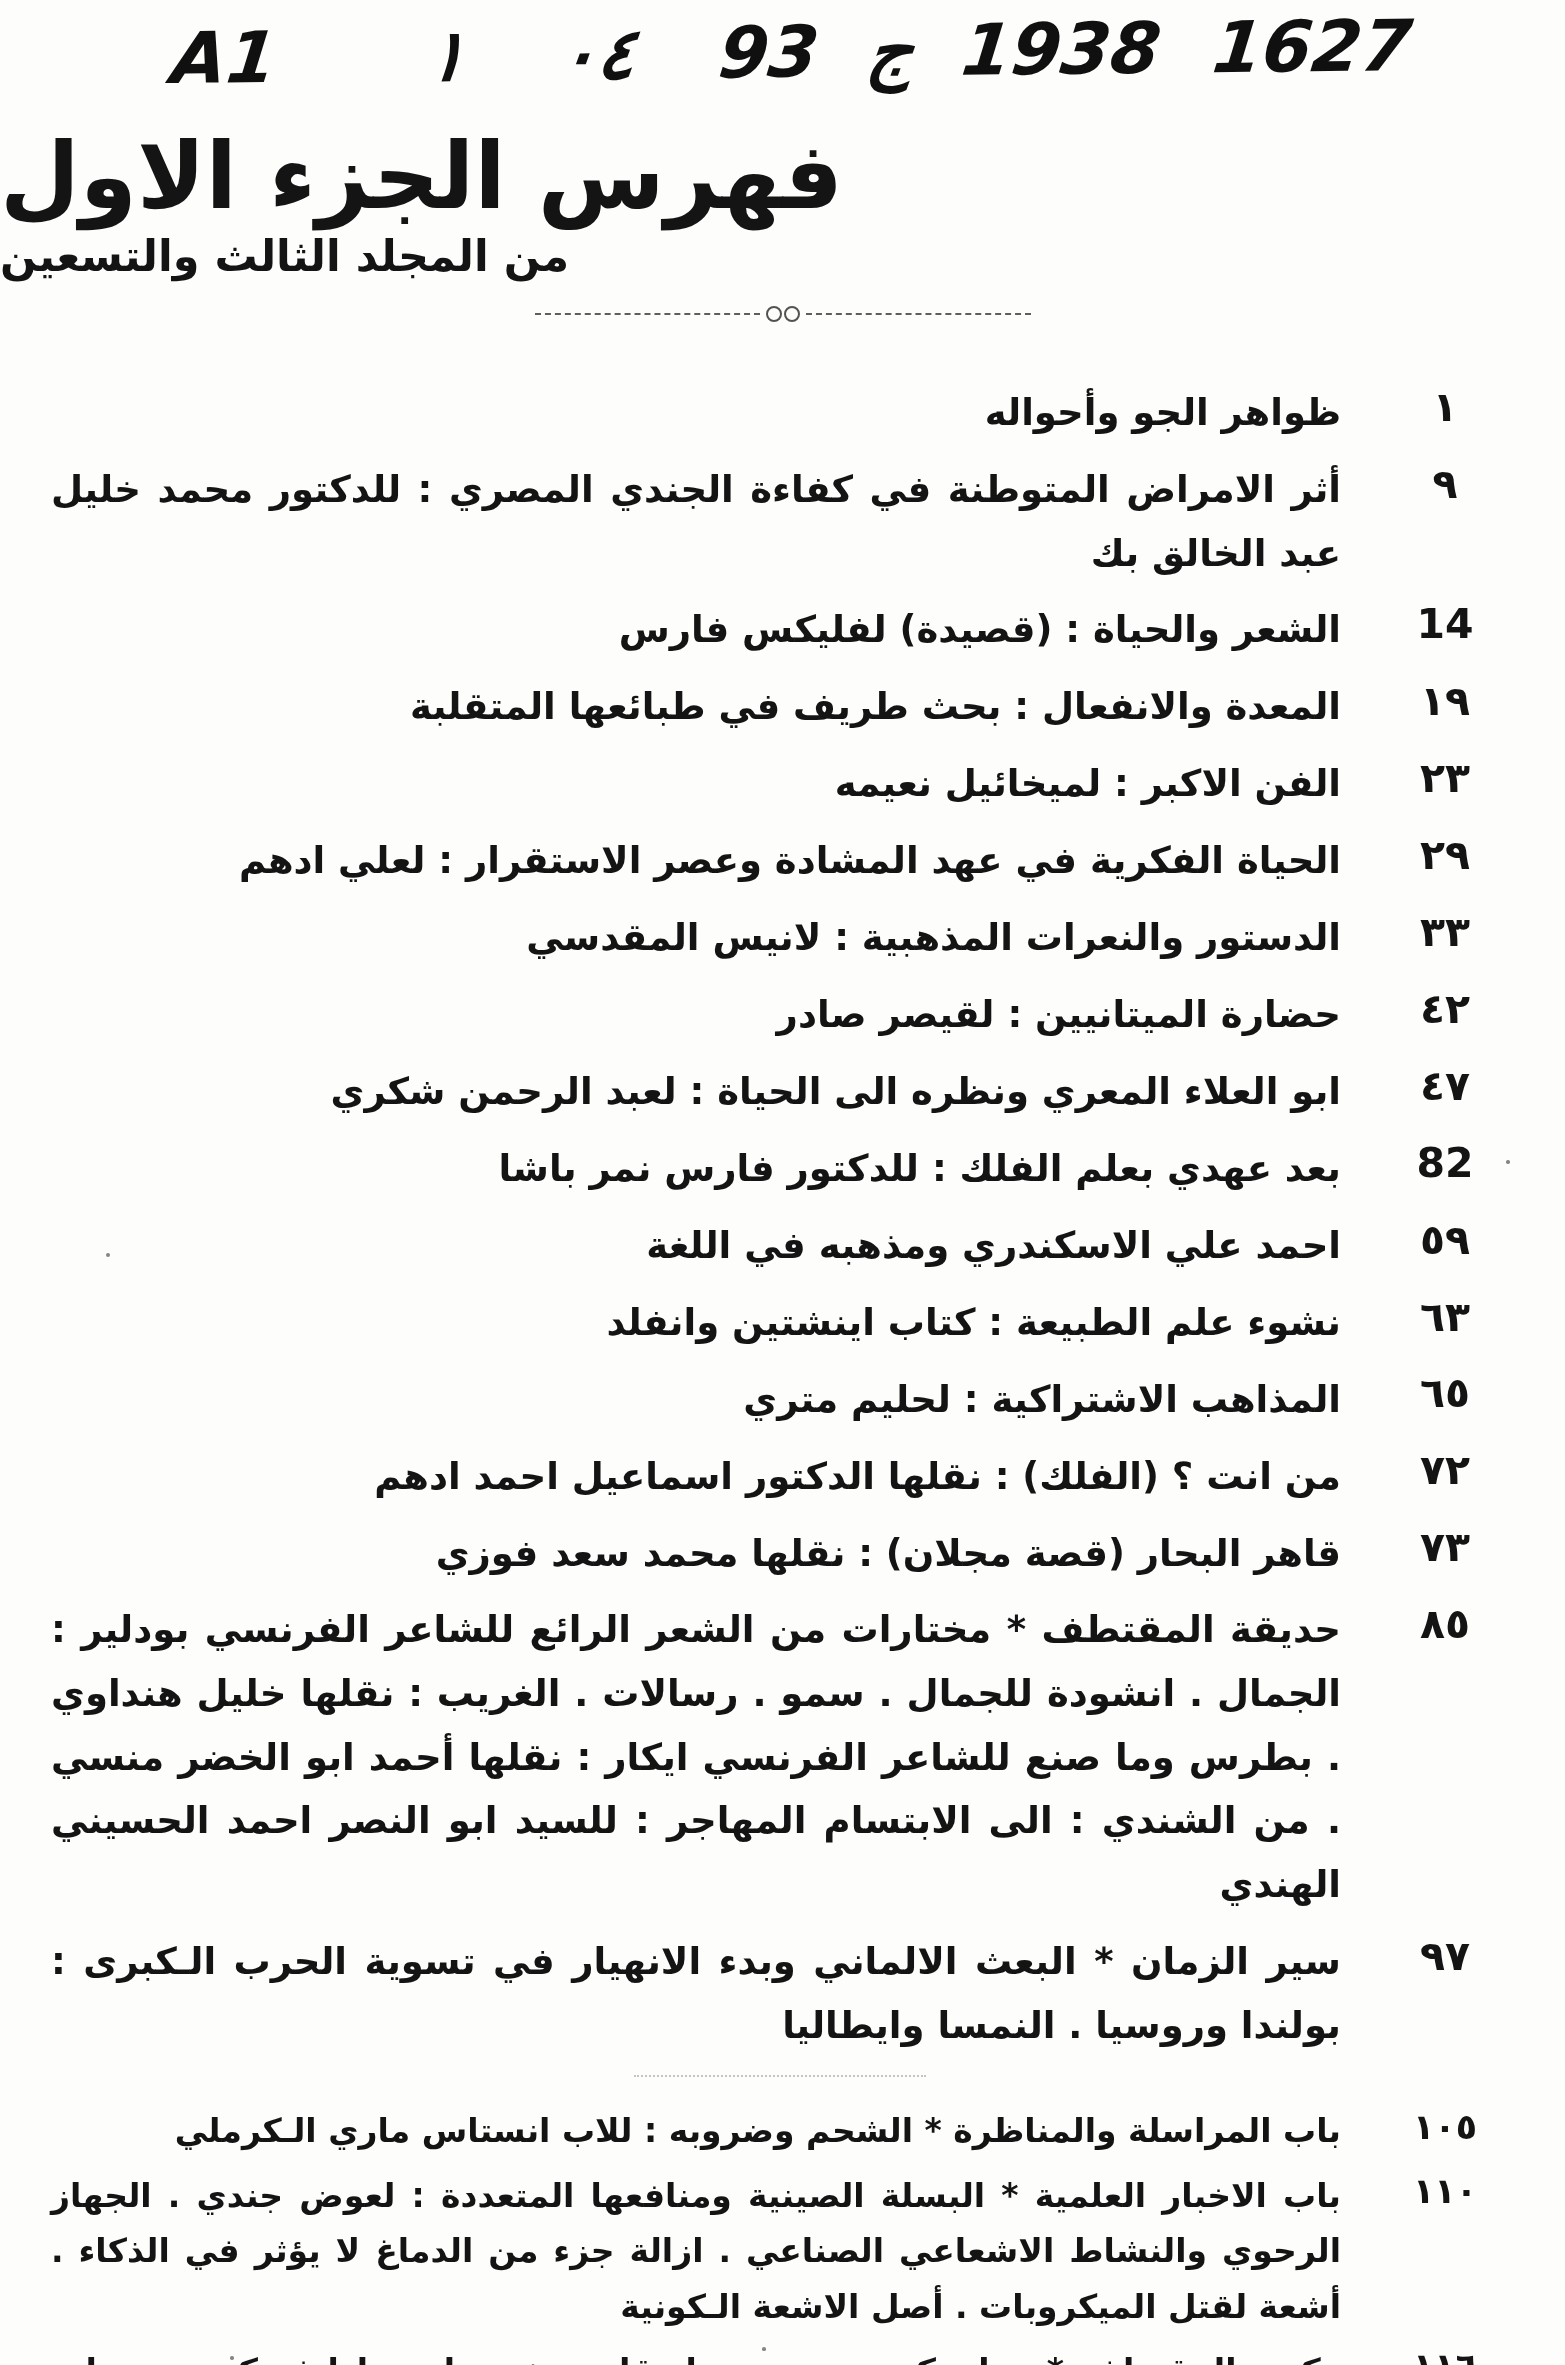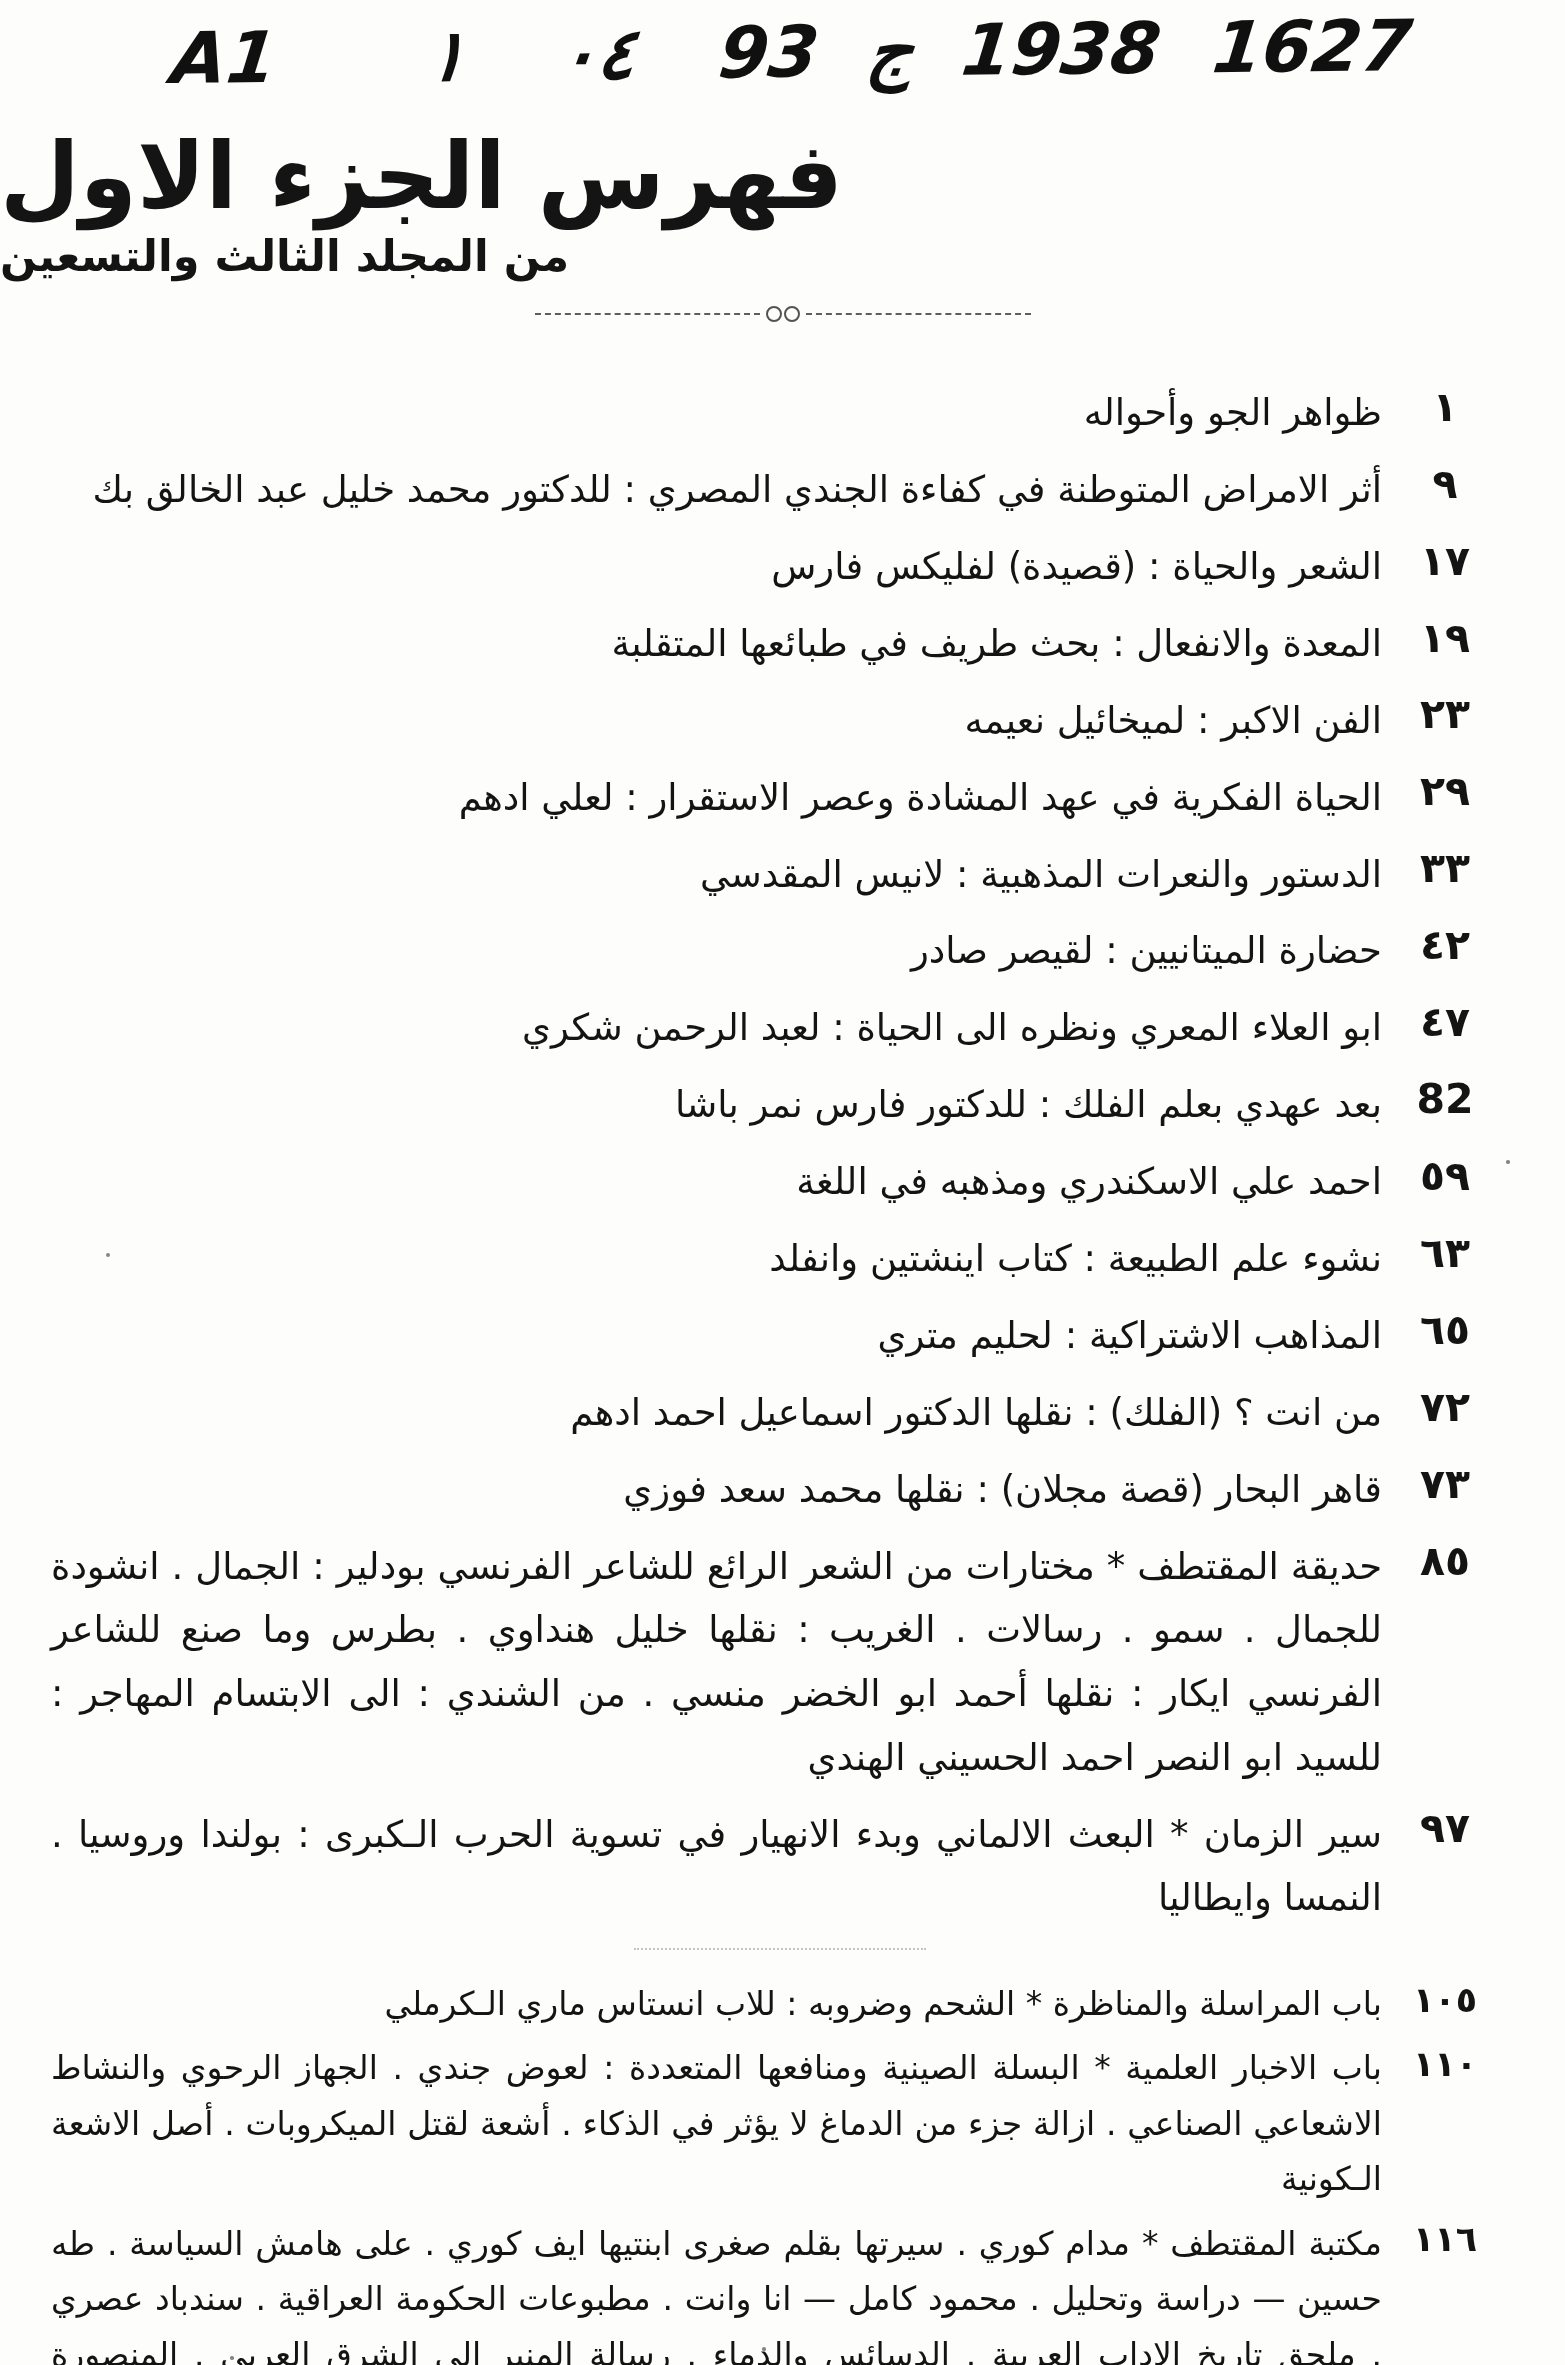--- a/index.html
+++ b/index.html
@@ -53,23 +53,24 @@
   .content { position:absolute; top:381px; right:58px; left:51px; direction:rtl; }
 
   .toc-row { display:flex; margin-bottom:13.3px; }
   .toc-num {
     flex:0 0 126px; width:126px;
     font-size:41px; font-weight:bold; text-align:center;
     padding-top:1.8px;
   }
   .toc-txt {
     flex:1;
-    font-size:37px; font-weight:normal;
+    font-size:37px; font-weight:bold;
     line-height:1.72;
     text-align:justify; text-justify:inter-word;
+    margin-right:41px; 
   }
 
   .section-divider {
     border:0; border-top:2.7px dotted #444; opacity:.3;
     width:292px; margin:17.7px auto 26.6px;
   }
 
   .notes .toc-num { font-size:35px; padding-top:3.5px; }
   .notes .toc-txt { font-size:33px; line-height:1.68; }
   .notes .toc-row { margin-bottom:8.9px; }
@@ -111,21 +112,21 @@
           <div class="toc-num">١</div>
           <div class="toc-txt">ظواهر الجو وأحواله</div>
         </div>
 
         <div class="toc-row">
           <div class="toc-num">٩</div>
           <div class="toc-txt">أثر الامراض المتوطنة في كفاءة الجندي المصري : للدكتور محمد خليل عبد الخالق بك</div>
         </div>
 
         <div class="toc-row">
-          <div class="toc-num">١٧</div>
+          <div class="toc-num">14</div>
           <div class="toc-txt">الشعر والحياة : (قصيدة) لفليكس فارس</div>
         </div>
 
         <div class="toc-row">
           <div class="toc-num">١٩</div>
           <div class="toc-txt">المعدة والانفعال : بحث طريف في طبائعها المتقلبة</div>
         </div>
 
         <div class="toc-row">
           <div class="toc-num">٢٣</div>

